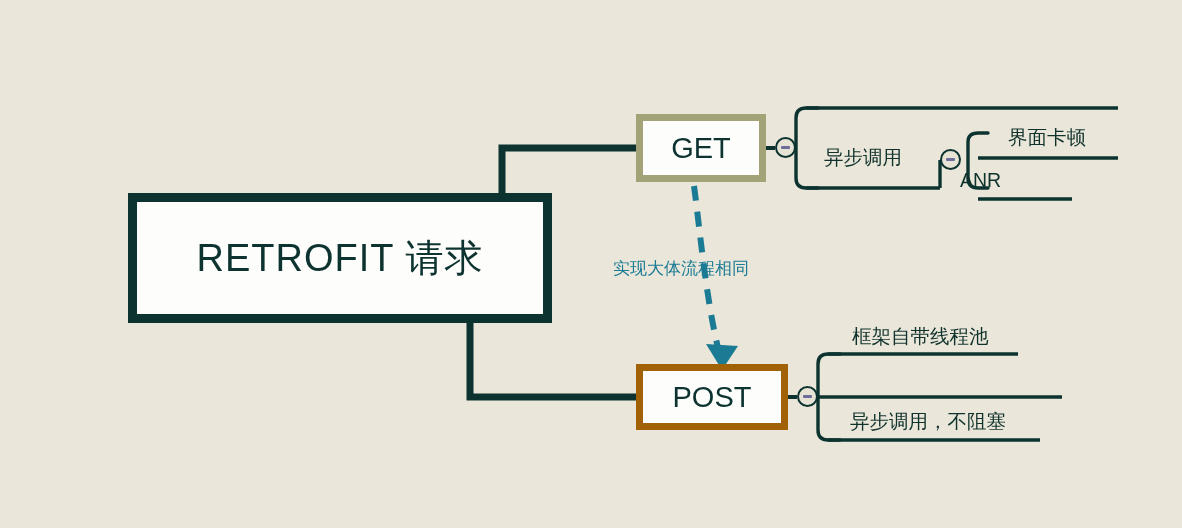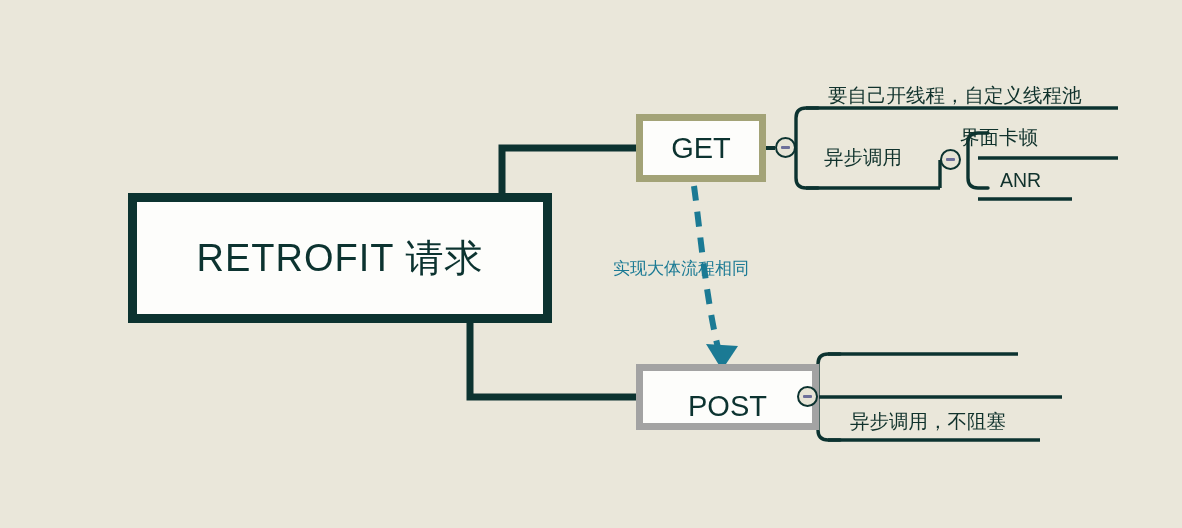--- a/index.html
+++ b/index.html
@@ -50,25 +50,24 @@
     left: 636px;
     top: 114px;
     width: 130px;
     height: 68px;
     border: 7px solid #a3a377;
     font-size: 29px;
   }
   .node-post {
     left: 636px;
     top: 364px;
-    width: 183px;
+    width: 152px;
     height: 66px;
-    border: 7px solid #a3a3a3;
+    border: 7px solid #a16207;
     font-size: 29px;
-    align-items: flex-end;
   }
 
   .leaf {
     position: absolute;
     color: #10322c;
     white-space: nowrap;
     font-size: 19.5px;
     line-height: 1;
   }
 
@@ -151,22 +150,22 @@
   <div class="toggle" style="left:775px; top:137px;">
     <span class="bar"></span>
   </div>
   <div class="toggle" style="left:940px; top:149px;">
     <span class="bar"></span>
   </div>
   <div class="toggle" style="left:797px; top:386px;">
     <span class="bar"></span>
   </div>
 
-  <div class="leaf" style="left:828px; top:86px;">要自己开线程，自定义线程池</div>
   <div class="leaf" style="left:824px; top:148px;">异步调用</div>
-  <div class="leaf" style="left:960px; top:128px;">界面卡顿</div>
-  <div class="leaf" style="left:1000px; top:171px;">ANR</div>
+  <div class="leaf" style="left:1008px; top:128px;">界面卡顿</div>
+  <div class="leaf" style="left:960px; top:171px;">ANR</div>
 
+  <div class="leaf" style="left:852px; top:327px;">框架自带线程池</div>
   <div class="leaf" style="left:850px; top:412px;">异步调用，不阻塞</div>
 
   <div class="edge-label" style="left:613px; top:260px;">实现大体流程相同</div>
 
 </div>
 
 </body></html>

